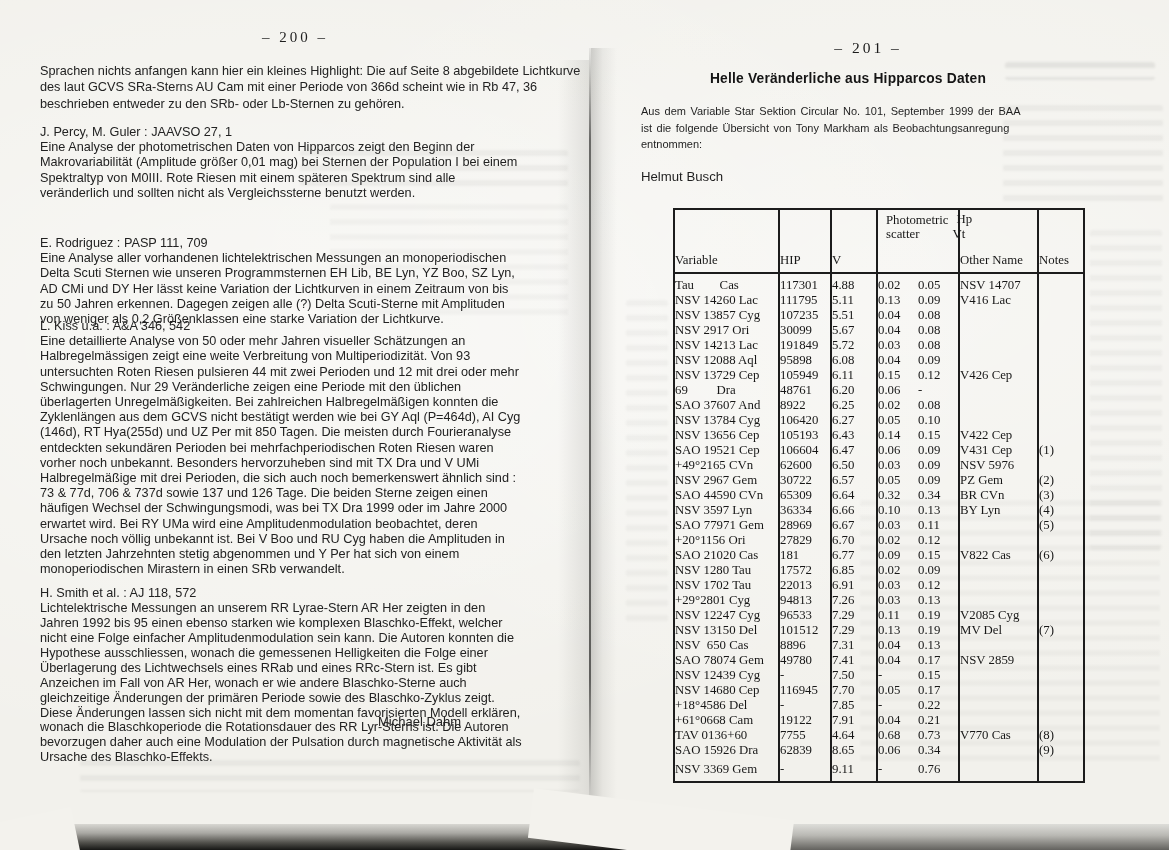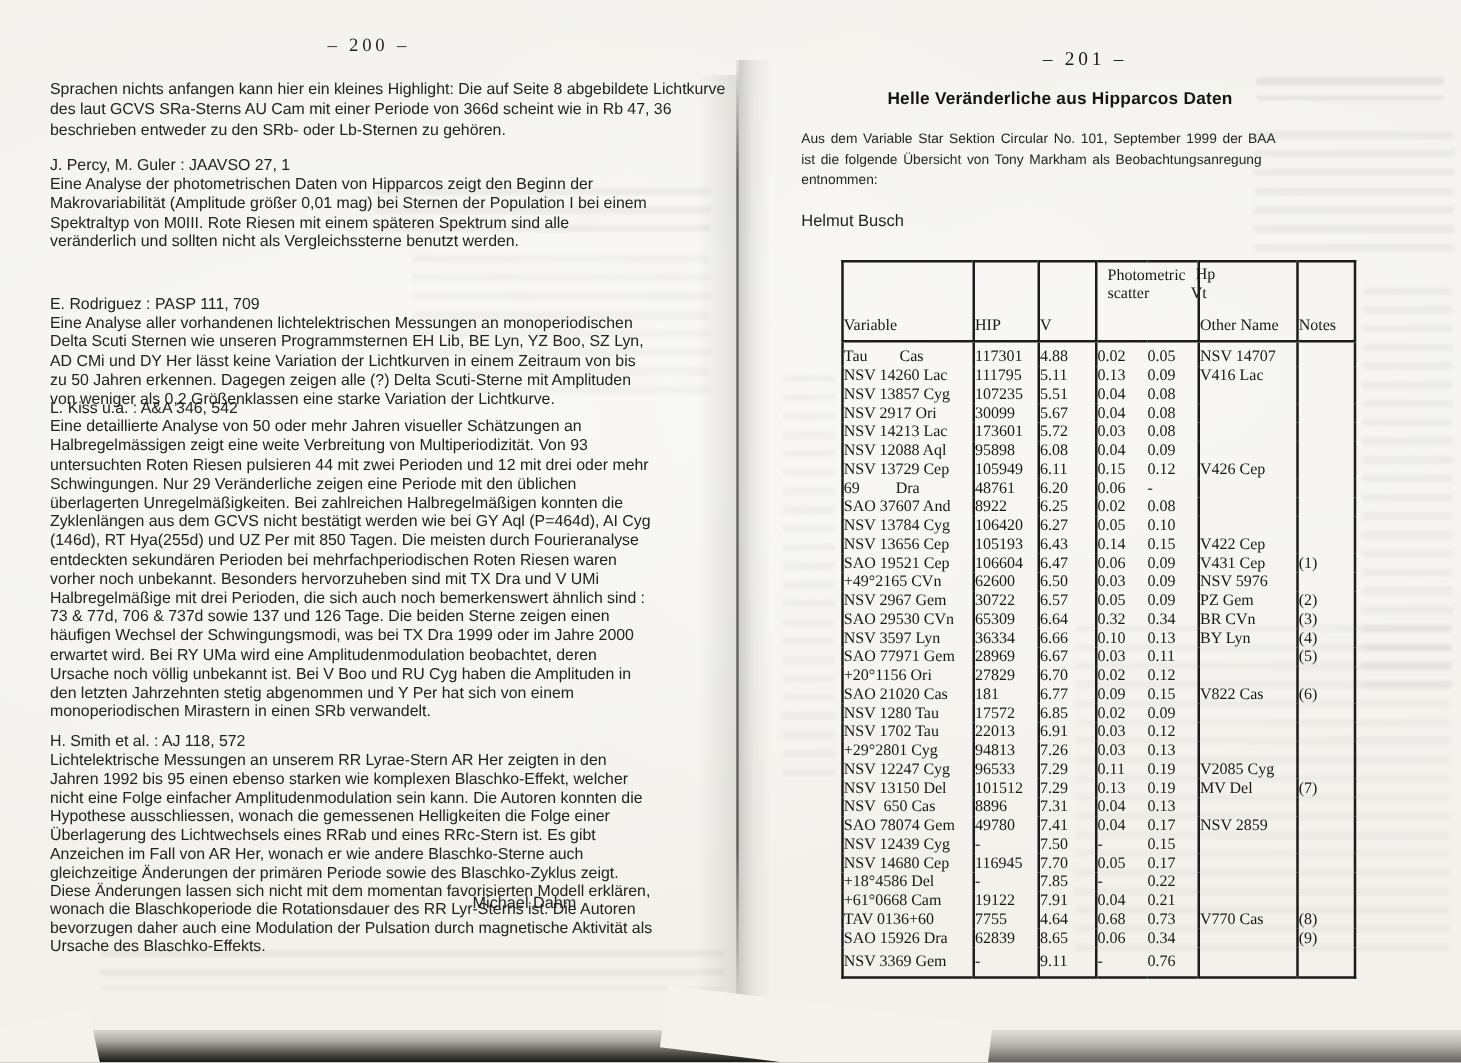--- a/index.html
+++ b/index.html
@@ -231,21 +231,21 @@
             <td class="col-variable">NSV 2917 Ori</td>
             <td class="col-hip">30099</td>
             <td class="col-v">5.67</td>
             <td class="col-hp">0.04</td>
             <td class="col-vt">0.08</td>
             <td class="col-other"></td>
             <td class="col-notes"></td>
           </tr>
           <tr>
             <td class="col-variable">NSV 14213 Lac</td>
-            <td class="col-hip">173601</td>
+            <td class="col-hip">191849</td>
             <td class="col-v">5.72</td>
             <td class="col-hp">0.03</td>
             <td class="col-vt">0.08</td>
             <td class="col-other"></td>
             <td class="col-notes"></td>
           </tr>
           <tr>
             <td class="col-variable">NSV 12088 Aql</td>
             <td class="col-hip">95898</td>
             <td class="col-v">6.08</td>
@@ -320,21 +320,21 @@
           <tr>
             <td class="col-variable">NSV 2967 Gem</td>
             <td class="col-hip">30722</td>
             <td class="col-v">6.57</td>
             <td class="col-hp">0.05</td>
             <td class="col-vt">0.09</td>
             <td class="col-other">PZ Gem</td>
             <td class="col-notes">(2)</td>
           </tr>
           <tr>
-            <td class="col-variable">SAO 29530 CVn</td>
+            <td class="col-variable">SAO 44590 CVn</td>
             <td class="col-hip">65309</td>
             <td class="col-v">6.64</td>
             <td class="col-hp">0.32</td>
             <td class="col-vt">0.34</td>
             <td class="col-other">BR CVn</td>
             <td class="col-notes">(3)</td>
           </tr>
           <tr>
             <td class="col-variable">NSV 3597 Lyn</td>
             <td class="col-hip">36334</td>

